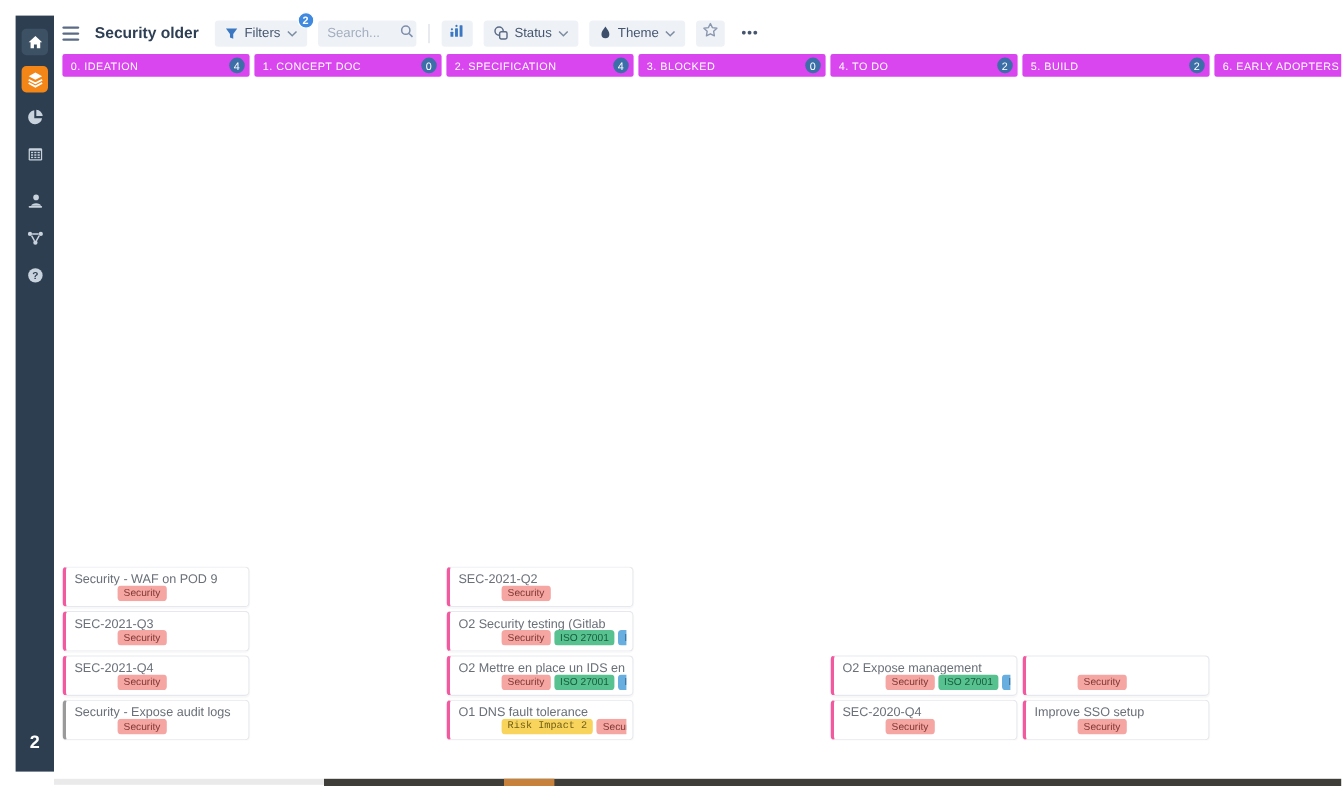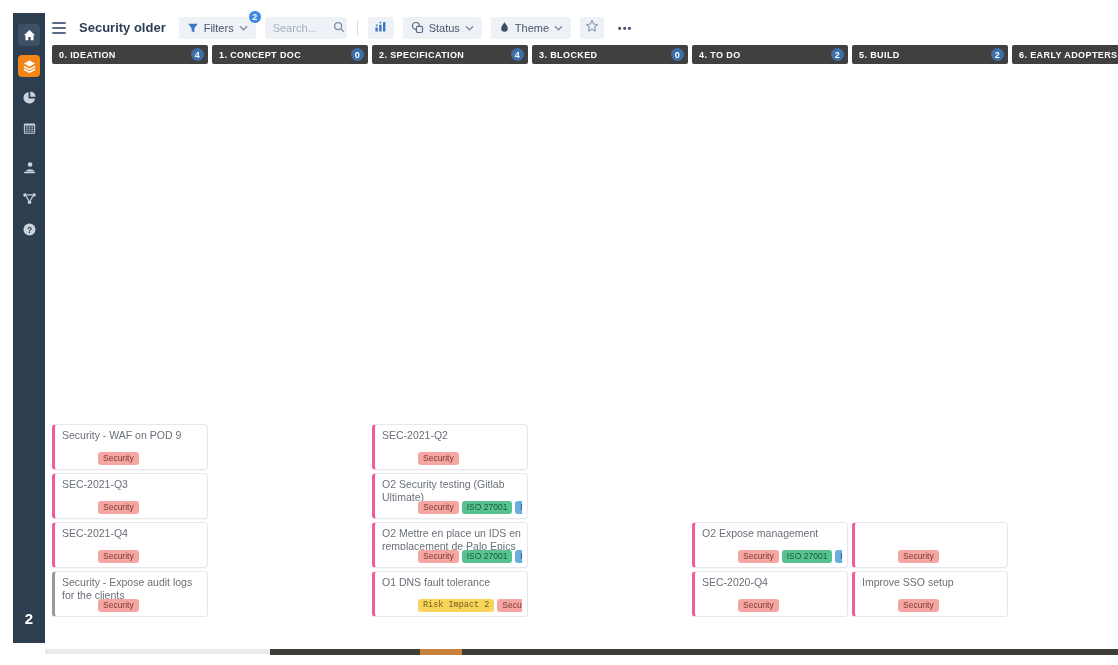--- a/index.html
+++ b/index.html
@@ -43,27 +43,27 @@
   .vdiv{width:1px;height:16px;background:#d8dde5;margin:0 1px;flex:none;}
   .icon-btn{width:26px;height:22px;background:#eef2f7;border-radius:3px;display:flex;align-items:center;justify-content:center;cursor:pointer;flex:none;}
   .star-btn,.more-btn{width:24px;height:22px;background:#eef2f7;border-radius:3px;display:flex;align-items:center;justify-content:center;
             color:#8a97ad;cursor:pointer;flex:none;}
   .more-btn{color:#46566e;font-size:11px;letter-spacing:1px;font-weight:bold;background:transparent;}
 
   
   .board{position:relative;margin-top:3px;height:572px;overflow:hidden;}
   .columns{display:flex;gap:4px;padding-left:7px;height:100%;}
   .column{width:156px;flex:none;display:flex;flex-direction:column;height:100%;}
-  .col-header{height:19px;background:#404040;border-radius:2px;color:#fff;font-size:9px;font-weight:bold;letter-spacing:.4px;
+  .col-header{height:19px;background:#d946ef;border-radius:2px;color:#fff;font-size:9px;font-weight:normal;letter-spacing:.4px;
               display:flex;align-items:center;padding:0 4px 0 7px;box-sizing:border-box;text-transform:uppercase;flex:none;}
   .col-count{margin-left:auto;min-width:13px;height:13px;border-radius:7px;background:#3c6fa8;color:#fff;font-size:9px;
              display:flex;align-items:center;justify-content:center;padding:0 2px;box-sizing:border-box;}
   .col-body{flex:1;display:flex;flex-direction:column;justify-content:flex-end;gap:3px;padding-top:4px;}
 
-  .card{height:46px;box-sizing:border-box;background:#fff;border:1px solid #e7e8ee;border-left-width:3px;border-radius:4px;
+  .card{height:34px;box-sizing:border-box;background:#fff;border:1px solid #e7e8ee;border-left-width:3px;border-radius:4px;
         padding:4px 5px 4px 7px;display:flex;flex-direction:column;overflow:hidden;cursor:pointer;flex:none;
         box-shadow:0 1px 1px rgba(0,0,0,0.03);}
   .card-title{font-size:10.5px;line-height:1.2;color:#6a7078;overflow:hidden;}
   .card-tags{margin-top:auto;display:flex;gap:3px;white-space:nowrap;overflow:hidden;flex:none;padding-left:36px;}
   .tag{font-size:8.5px;line-height:1;padding:2.5px 5px;border-radius:3px;flex:none;}
 
   
   .band-light{position:absolute;left:45px;top:649px;width:225px;height:5px;background:#eaeaea;}
   .band-dark{position:absolute;left:270px;top:649px;width:848px;height:6px;background:#3e3d37;}
   .band-orange{position:absolute;left:150px;top:0;width:42px;height:6px;background:#c8813b;}

